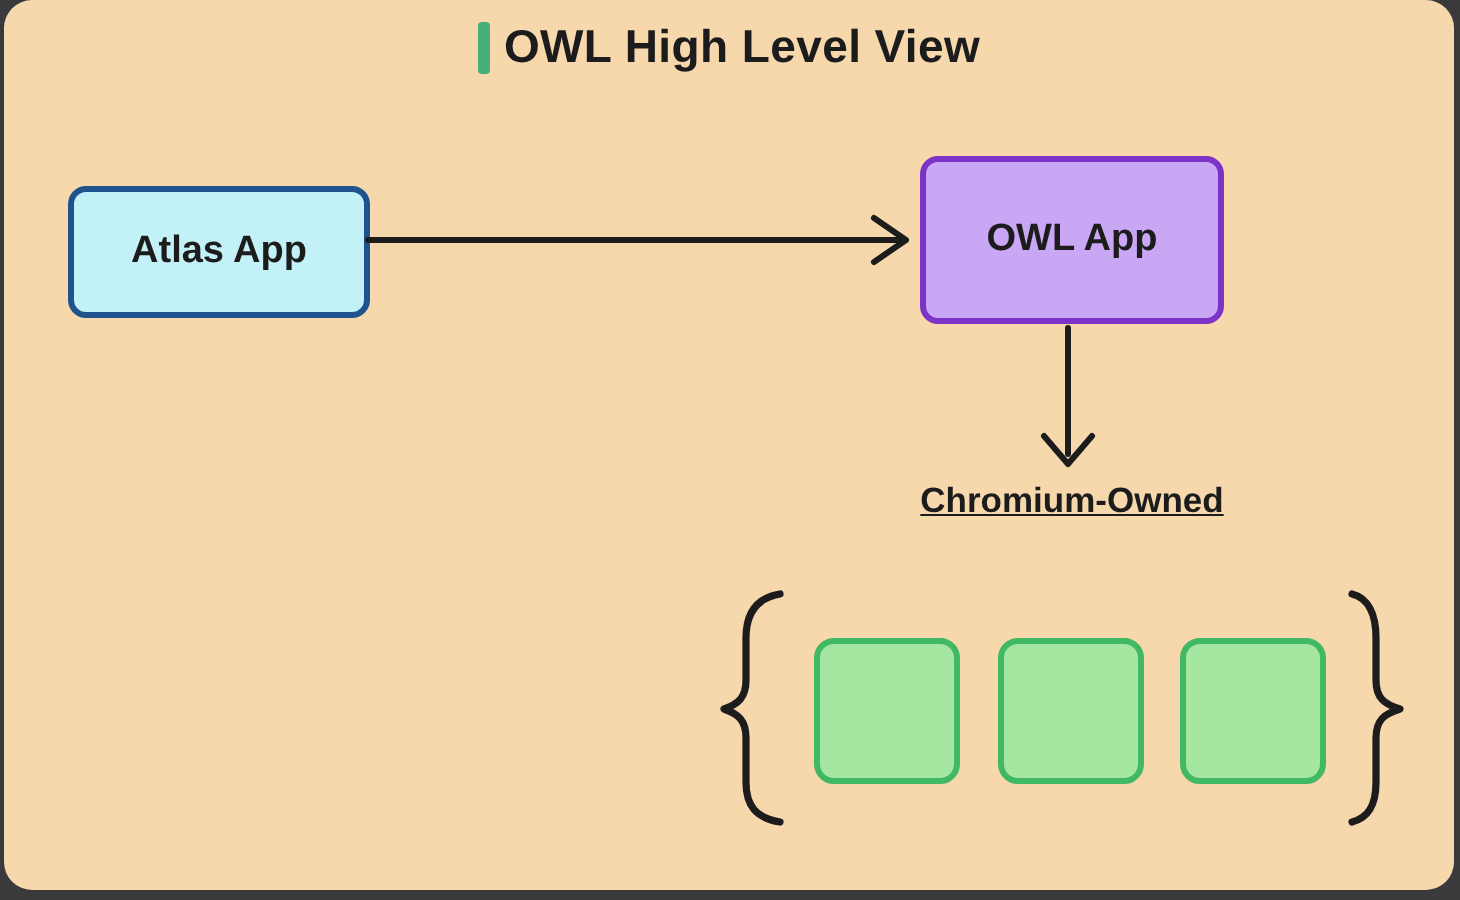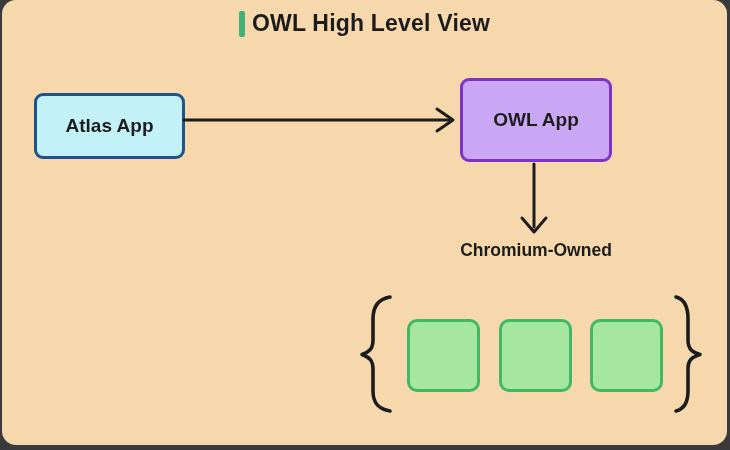--- a/index.html
+++ b/index.html
@@ -43,20 +43,21 @@
     border:3px solid var(--owl_border,#7d33c8);
   }
   .edge-label-ipc{
     position:absolute;left:247px;top:80px;width:140px;
     text-align:center;font-size:18px;font-weight:600;color:var(--ink,#1c1c1c);
   }
   .group-label{
     position:absolute;left:434px;top:241px;width:200px;
     text-align:center;font-size:17.5px;font-weight:600;line-height:19.5px;
     color:var(--ink,#1c1c1c);
+    text-decoration:underline;
   }
   .process-row{
     position:absolute;left:405px;top:319px;width:256px;height:73px;
     display:flex;justify-content:space-between;
   }
   .process-box{
     width:73px;height:73px;box-sizing:border-box;border-radius:10px;
     background:var(--process_fill,#a5e6a1);
     border:3px solid var(--process_border,#41b863);
   }

